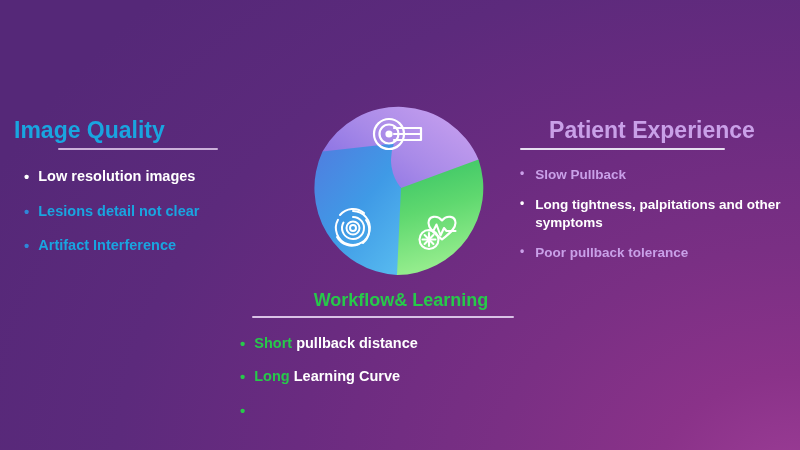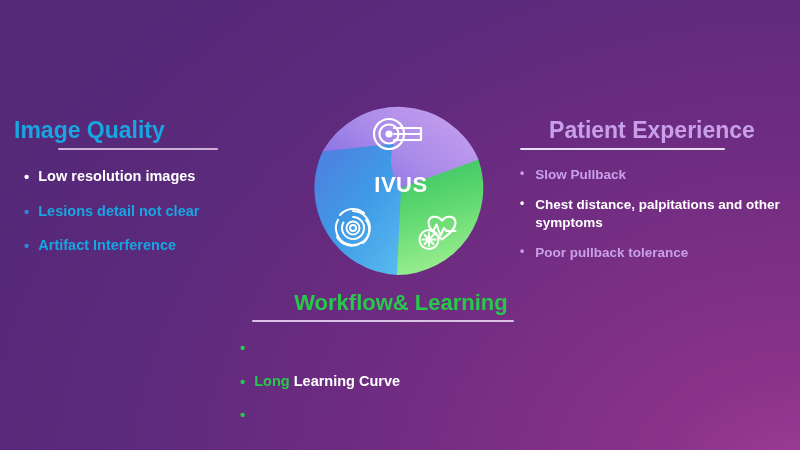--- a/index.html
+++ b/index.html
@@ -84,21 +84,21 @@
   
   #right-block { left: 512px; top: 118px; width: 280px; }
   #right-block .block-head { color: #c9a0e8; text-align: center; }
   #right-block .head-rule { width: 205px; margin-left: 8px; background: #e6dff0; }
   #right-block .bullet-list { margin-top: 16px; }
   #right-block .bullet-row { margin-bottom: 12px; padding-left: 8px; font-size: 13.5px; }
   #right-block .bullet-dot { font-size: 12px; margin-right: 11px; }
 
   
   #bottom-block { left: 216px; top: 291px; width: 370px; }
-  #bottom-block .block-head { color: #27c94a; text-align: center; font-size: 22px; }
+  #bottom-block .block-head { color: #27c94a; text-align: center; font-size: 18px; }
   #bottom-block .head-rule { width: 262px; margin-left: 36px; background: #d9c2e6; }
   #bottom-block .bullet-list { margin-top: 16px; }
   #bottom-block .bullet-row { margin-bottom: 14px; padding-left: 24px; }
   #bottom-block .bullet-dot { color: #27c94a; }
 
   
   #donut-wrap {
     position: absolute;
     left: 302px;
     top: 89px;
@@ -147,35 +147,36 @@
   <div class="block" id="right-block">
     <div class="block-head">Patient Experience</div>
     <div class="head-rule"></div>
     <ul class="bullet-list">
       <li class="bullet-row">
         <span class="bullet-dot" style="color:#c9a0e8;">•</span>
         <span class="bullet-text"><span class="lead" style="color:#c9a0e8;"></span><span style="color:#c9a0e8;">Slow Pullback</span></span>
       </li>
       <li class="bullet-row">
         <span class="bullet-dot" style="color:#ffffff;">•</span>
-        <span class="bullet-text"><span class="lead" style="color:#ffffff;"></span><span style="color:#ffffff;">Chest distance, palpitations and other symptoms</span></span>
+        <span class="bullet-text"><span class="lead" style="color:#ffffff;"></span><span style="color:#ffffff;">Long tightness, palpitations and other symptoms</span></span>
       </li>
       <li class="bullet-row">
         <span class="bullet-dot" style="color:#c9a0e8;">•</span>
         <span class="bullet-text"><span class="lead" style="color:#c9a0e8;"></span><span style="color:#c9a0e8;">Poor pullback tolerance</span></span>
       </li>
     </ul>
   </div>
 
   <div class="block" id="bottom-block">
     <div class="block-head">Workflow&amp; Learning</div>
     <div class="head-rule"></div>
     <ul class="bullet-list">
       <li class="bullet-row">
         <span class="bullet-dot">•</span>
+        <span class="bullet-text"><span class="lead" style="color:#27c94a;">Short</span><span style="color:#ffffff;"> pullback distance</span></span>
       </li>
       <li class="bullet-row">
         <span class="bullet-dot">•</span>
         <span class="bullet-text"><span class="lead" style="color:#27c94a;">Long</span><span style="color:#ffffff;"> Learning Curve</span></span>
       </li>
       <li class="bullet-row">
         <span class="bullet-dot">•</span>
       </li>
     </ul>
   </div>
@@ -242,16 +243,15 @@
         <circle cx="51" cy="139" r="3"></circle>
         <circle cx="51" cy="139" r="6.5"></circle>
         <path d="M 51 128 a 11 11 0 1 1 -9.5 5.5"></path>
         <path d="M 51 122 a 17 17 0 1 1 -15 8.8"></path>
         <path d="M 38 126 a 17 17 0 0 1 24 -2"></path>
         <path d="M 64 131 a 17 17 0 0 1 -3 23"></path>
         <path d="M 57 155 a 17 17 0 0 1 -22 -7"></path>
       </g>
     </svg>
 
-    <div class="ivus-label">IVUS</div>
   </div>
 
 </div>
 
 </body></html>

